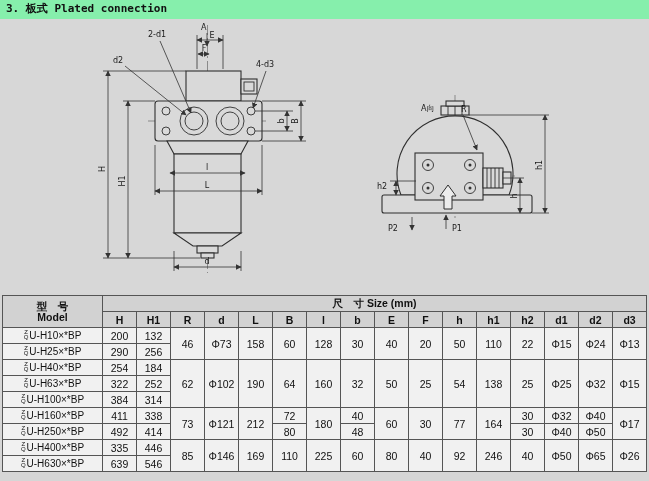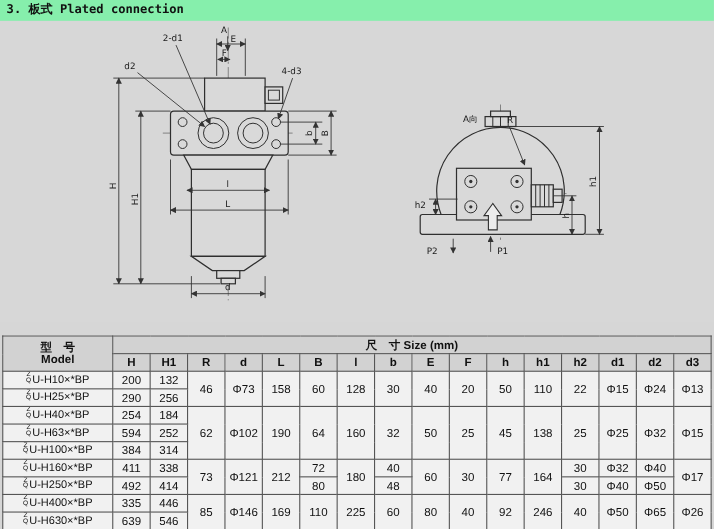--- a/index.html
+++ b/index.html
@@ -24,21 +24,21 @@
   }
   .shape{fill:#d9d9d9;stroke:#2f2f2f;stroke-width:1.1;}
   .thin{fill:none;stroke:#2f2f2f;stroke-width:0.9;}
   .dim{stroke:#333;stroke-width:0.8;fill:none;}
   .cl{stroke:#555;stroke-width:0.6;stroke-dasharray:10 3 2 3;fill:none;}
   .dot{fill:#333;stroke:none;}
   .arrowfill{fill:#ececec;stroke:#2f2f2f;stroke-width:1;}
 
   table.dims{
     border-collapse:collapse;table-layout:fixed;
-    width:645px;margin:12px 0 0 2px;
+    width:645px;margin:2px 0 0 2px;
     background:#f1f1f1;
     font-size:10.5px;color:#111;
   }
   table.dims th, table.dims td{
     border:1px solid #555;text-align:center;vertical-align:middle;
     padding:0;height:15px;overflow:hidden;white-space:nowrap;
   }
   table.dims th{
     background:#d2d2d2;font-weight:bold;font-size:10.5px;
   }
@@ -278,33 +278,33 @@
       <td>254</td>
       <td>184</td>
       <td rowspan="3">62</td>
       <td rowspan="3">Φ102</td>
       <td rowspan="3">190</td>
       <td rowspan="3">64</td>
       <td rowspan="3">160</td>
       <td rowspan="3">32</td>
       <td rowspan="3">50</td>
       <td rowspan="3">25</td>
-      <td rowspan="3">45</td>
+      <td rowspan="3">54</td>
       <td rowspan="3">138</td>
       <td rowspan="3">25</td>
       <td rowspan="3">Φ25</td>
       <td rowspan="3">Φ32</td>
       <td rowspan="3">Φ15</td>
     </tr>
     <tr>
       <td class="model"><span class="stack">
             <span>Z</span>
             <span>Q</span>
           </span><span>U-H63×*BP</span></td>
-      <td>594</td>
+      <td>322</td>
       <td>252</td>
     </tr>
     <tr>
       <td class="model"><span class="stack">
             <span>Z</span>
             <span>Q</span>
           </span><span>U-H100×*BP</span></td>
       <td>384</td>
       <td>314</td>
     </tr>

